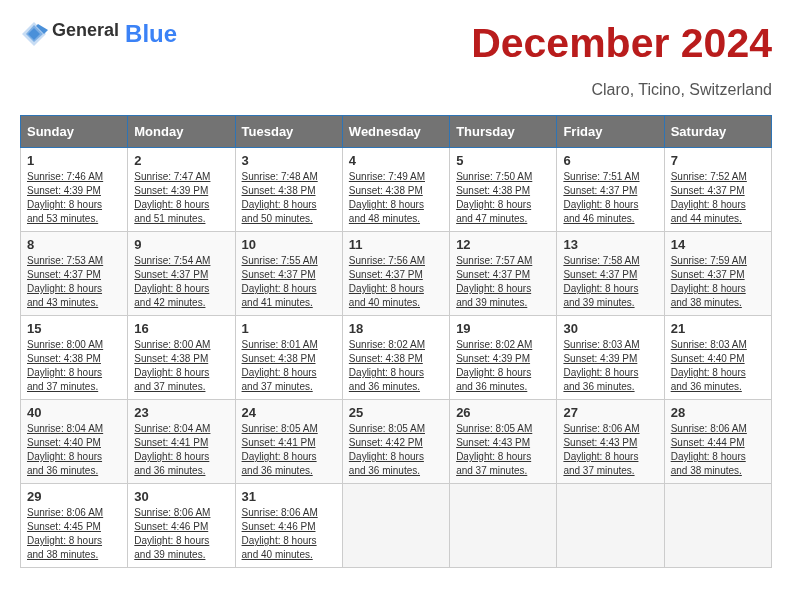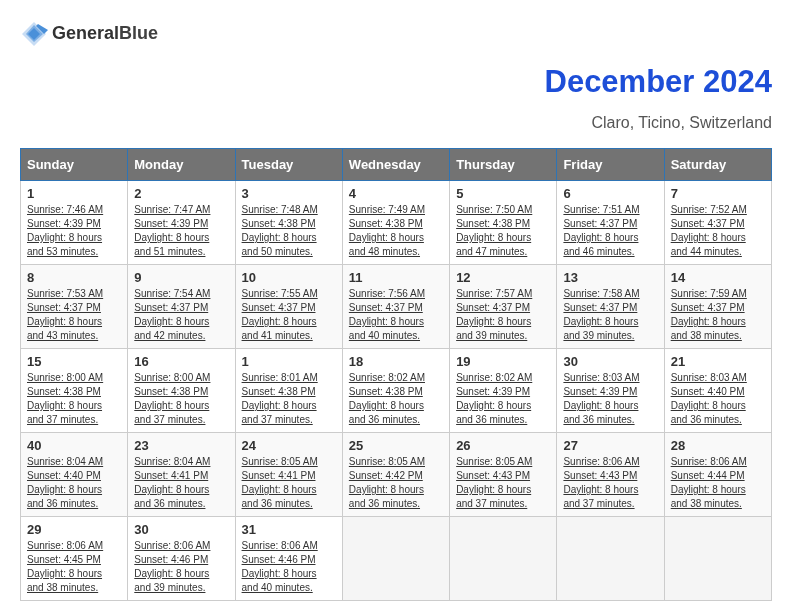--- a/index.html
+++ b/index.html
@@ -21,42 +21,41 @@
       align-items: center;
       gap: 4px;
     }
     .logo-text-general {
       font-size: 18px;
       font-weight: bold;
       color: #333;
       line-height: 1.1;
     }
     .logo-text-blue {
-      font-size: 18px;
-      font-weight: bold;
-      color: #404040;
+      font-size: 24px;
+      font-weight: bold;
+      color: #3b82f6;
       line-height: 1.1;
     }
     .logo-icon {
       display: flex;
       flex-direction: column;
       align-items: flex-end;
     }
     .logo-icon svg {
       width: 28px;
       height: 28px;
     }
     .title-area {
       text-align: right;
     }
     .month-title {
-      font-size: 31px;
-      font-weight: bold;
-      color: #1d4ed8;
-      margin-top: 44px;
+      font-size: 41px;
+      font-weight: bold;
+      color: #b91c1c;
     }
     .location-title {
       font-size: 16px;
       color: #555;
       margin-top: 14px;
     }
     table {
       width: 100%;
       border-collapse: collapse;
       table-layout: fixed;
@@ -105,21 +104,21 @@
   <div class="logo">
     <div class="logo-icon">
       <svg viewBox="0 0 28 28" xmlns="http://www.w3.org/2000/svg">
         <polygon points="14,2 26,14 14,26 2,14" fill="#4a90d9" opacity="0.3"></polygon>
         <polygon points="14,5 23,14 14,22 6,14" fill="#4a90d9" opacity="0.6"></polygon>
         <polygon points="14,8 20,14 14,20 8,14" fill="#4a90d9"></polygon>
         <polygon points="18,4 28,10 24,14 16,6" fill="#4a90d9"></polygon>
       </svg>
     </div>
     <div>
-      <div style="display:flex; gap:0;">
+      <div style="display:flex; gap:6px;">
         <span class="logo-text-general">General</span>
           <span class="logo-text-blue">Blue</span>
       </div>
     </div>
   </div>
   <div class="title-area">
     <div class="month-title">December 2024</div>
     <div class="location-title">Claro, Ticino, Switzerland</div>
   </div>
 </div>

